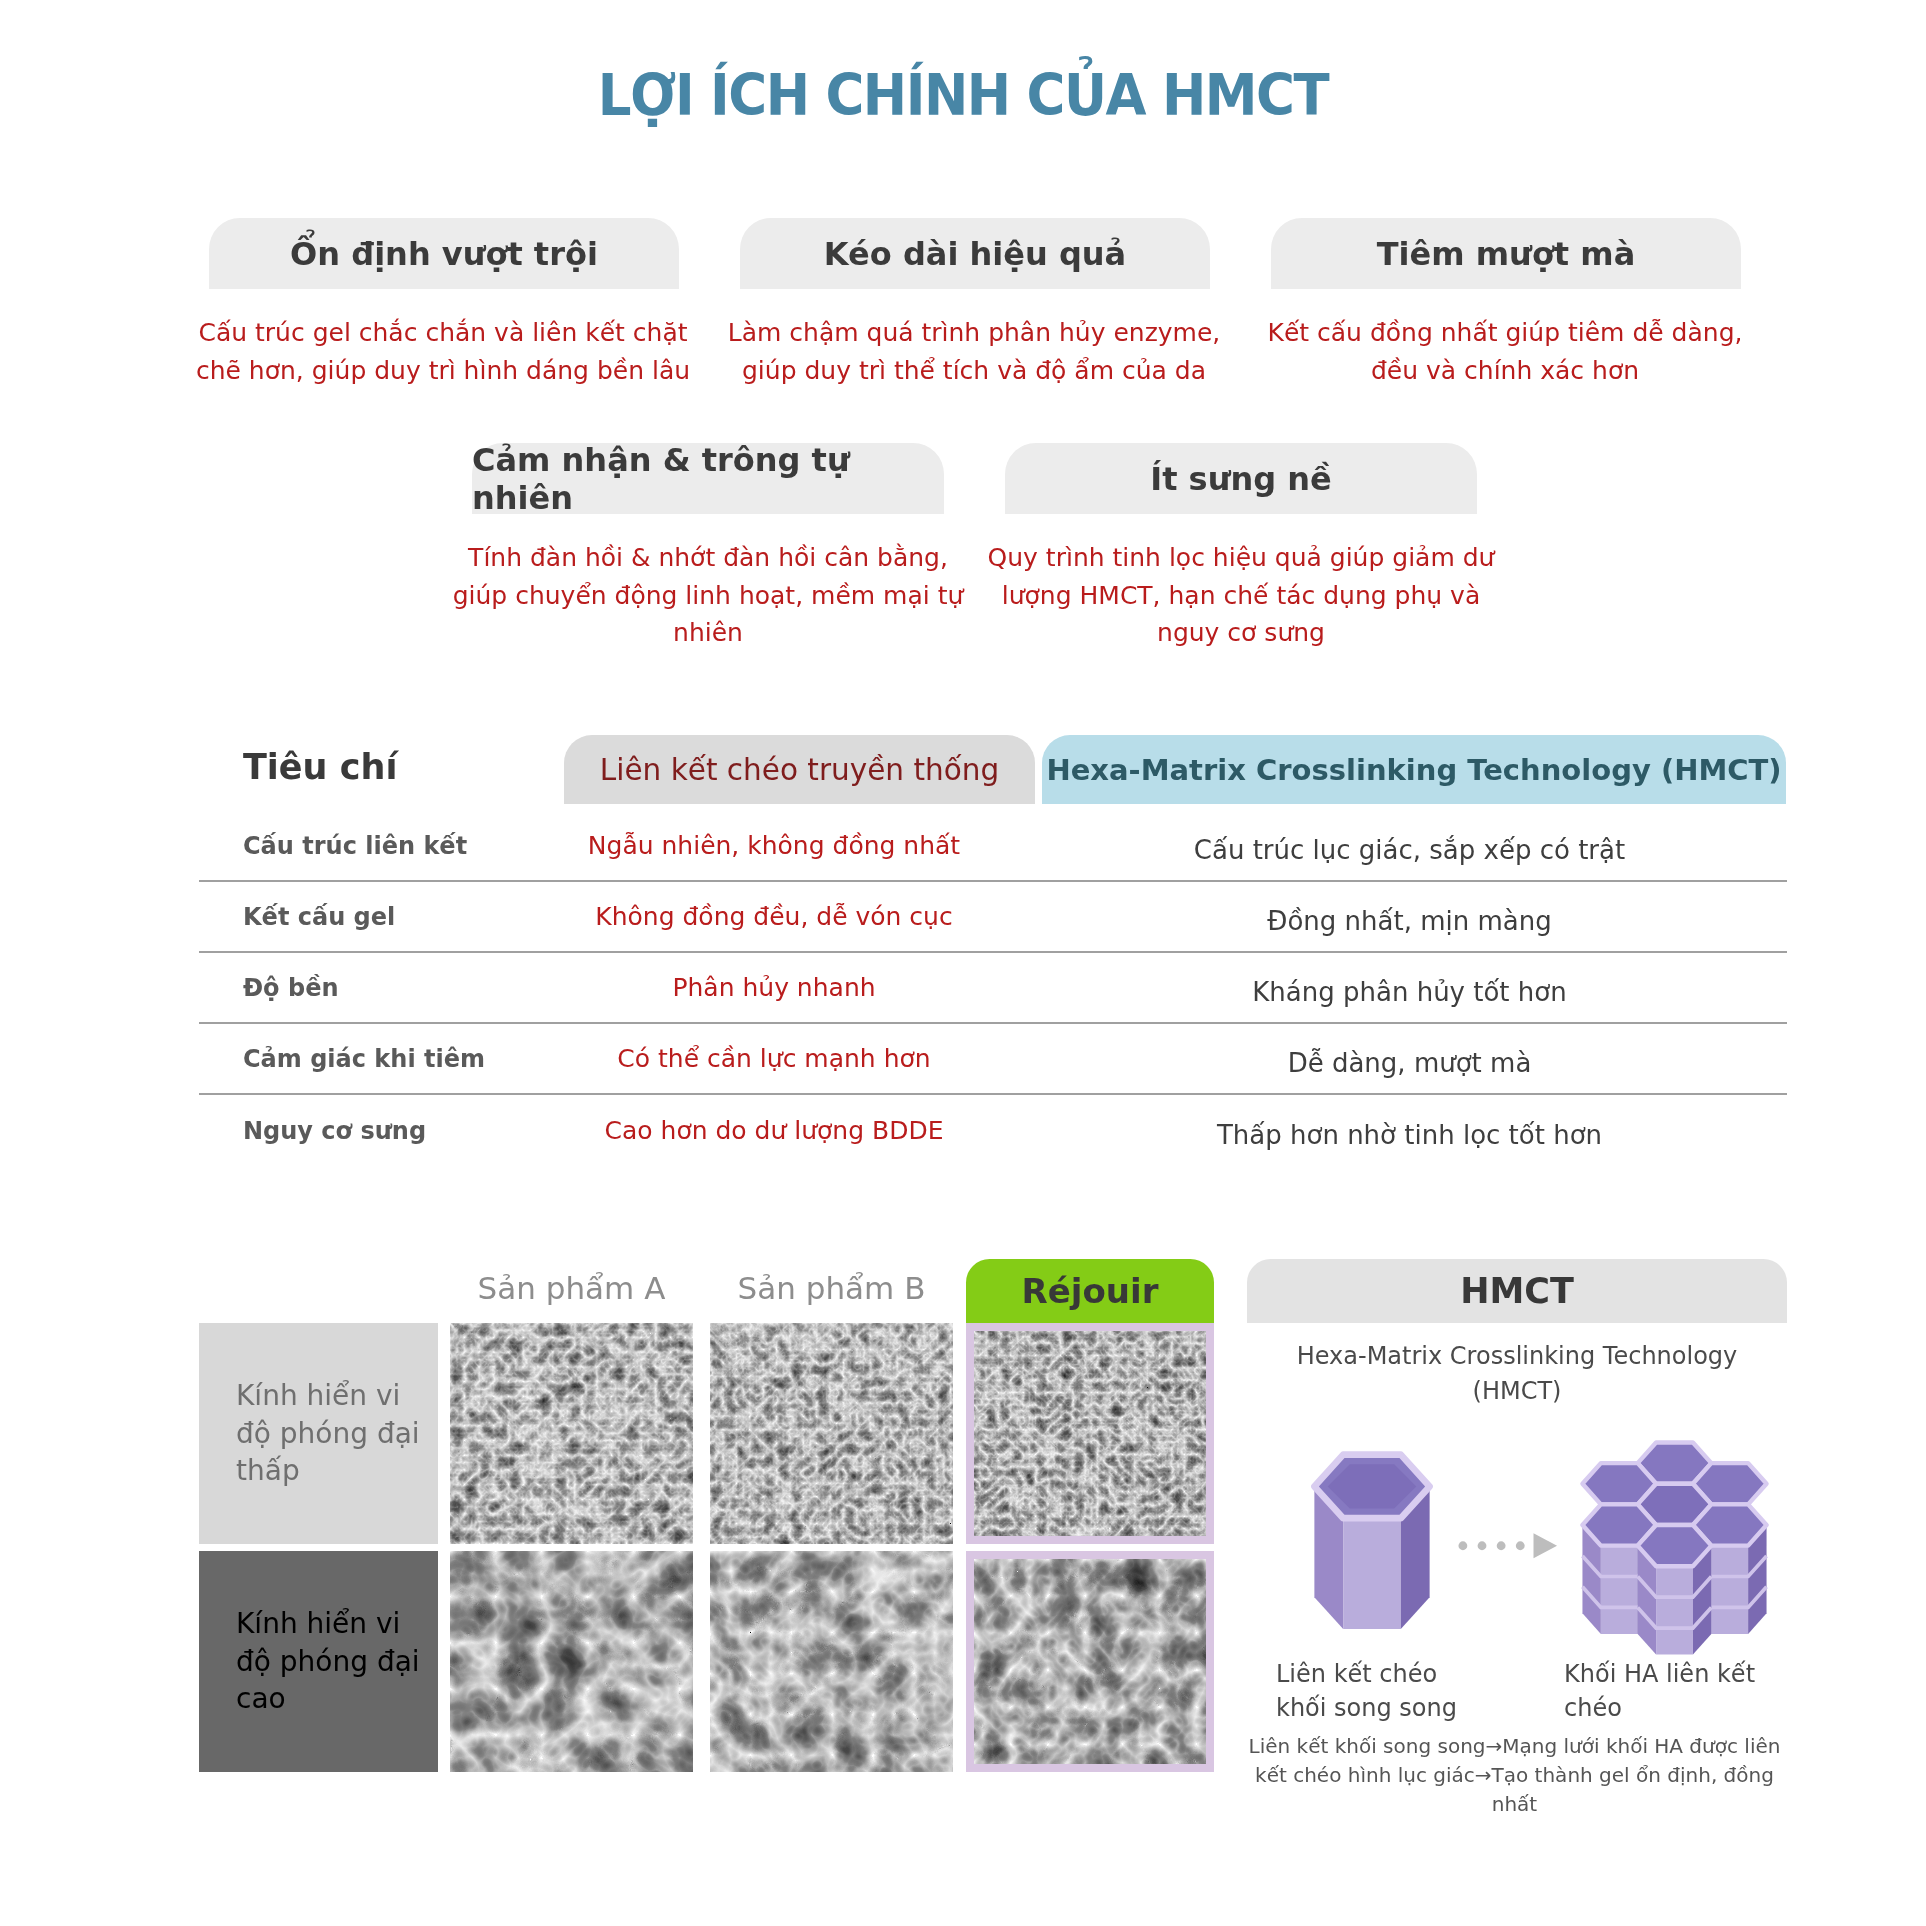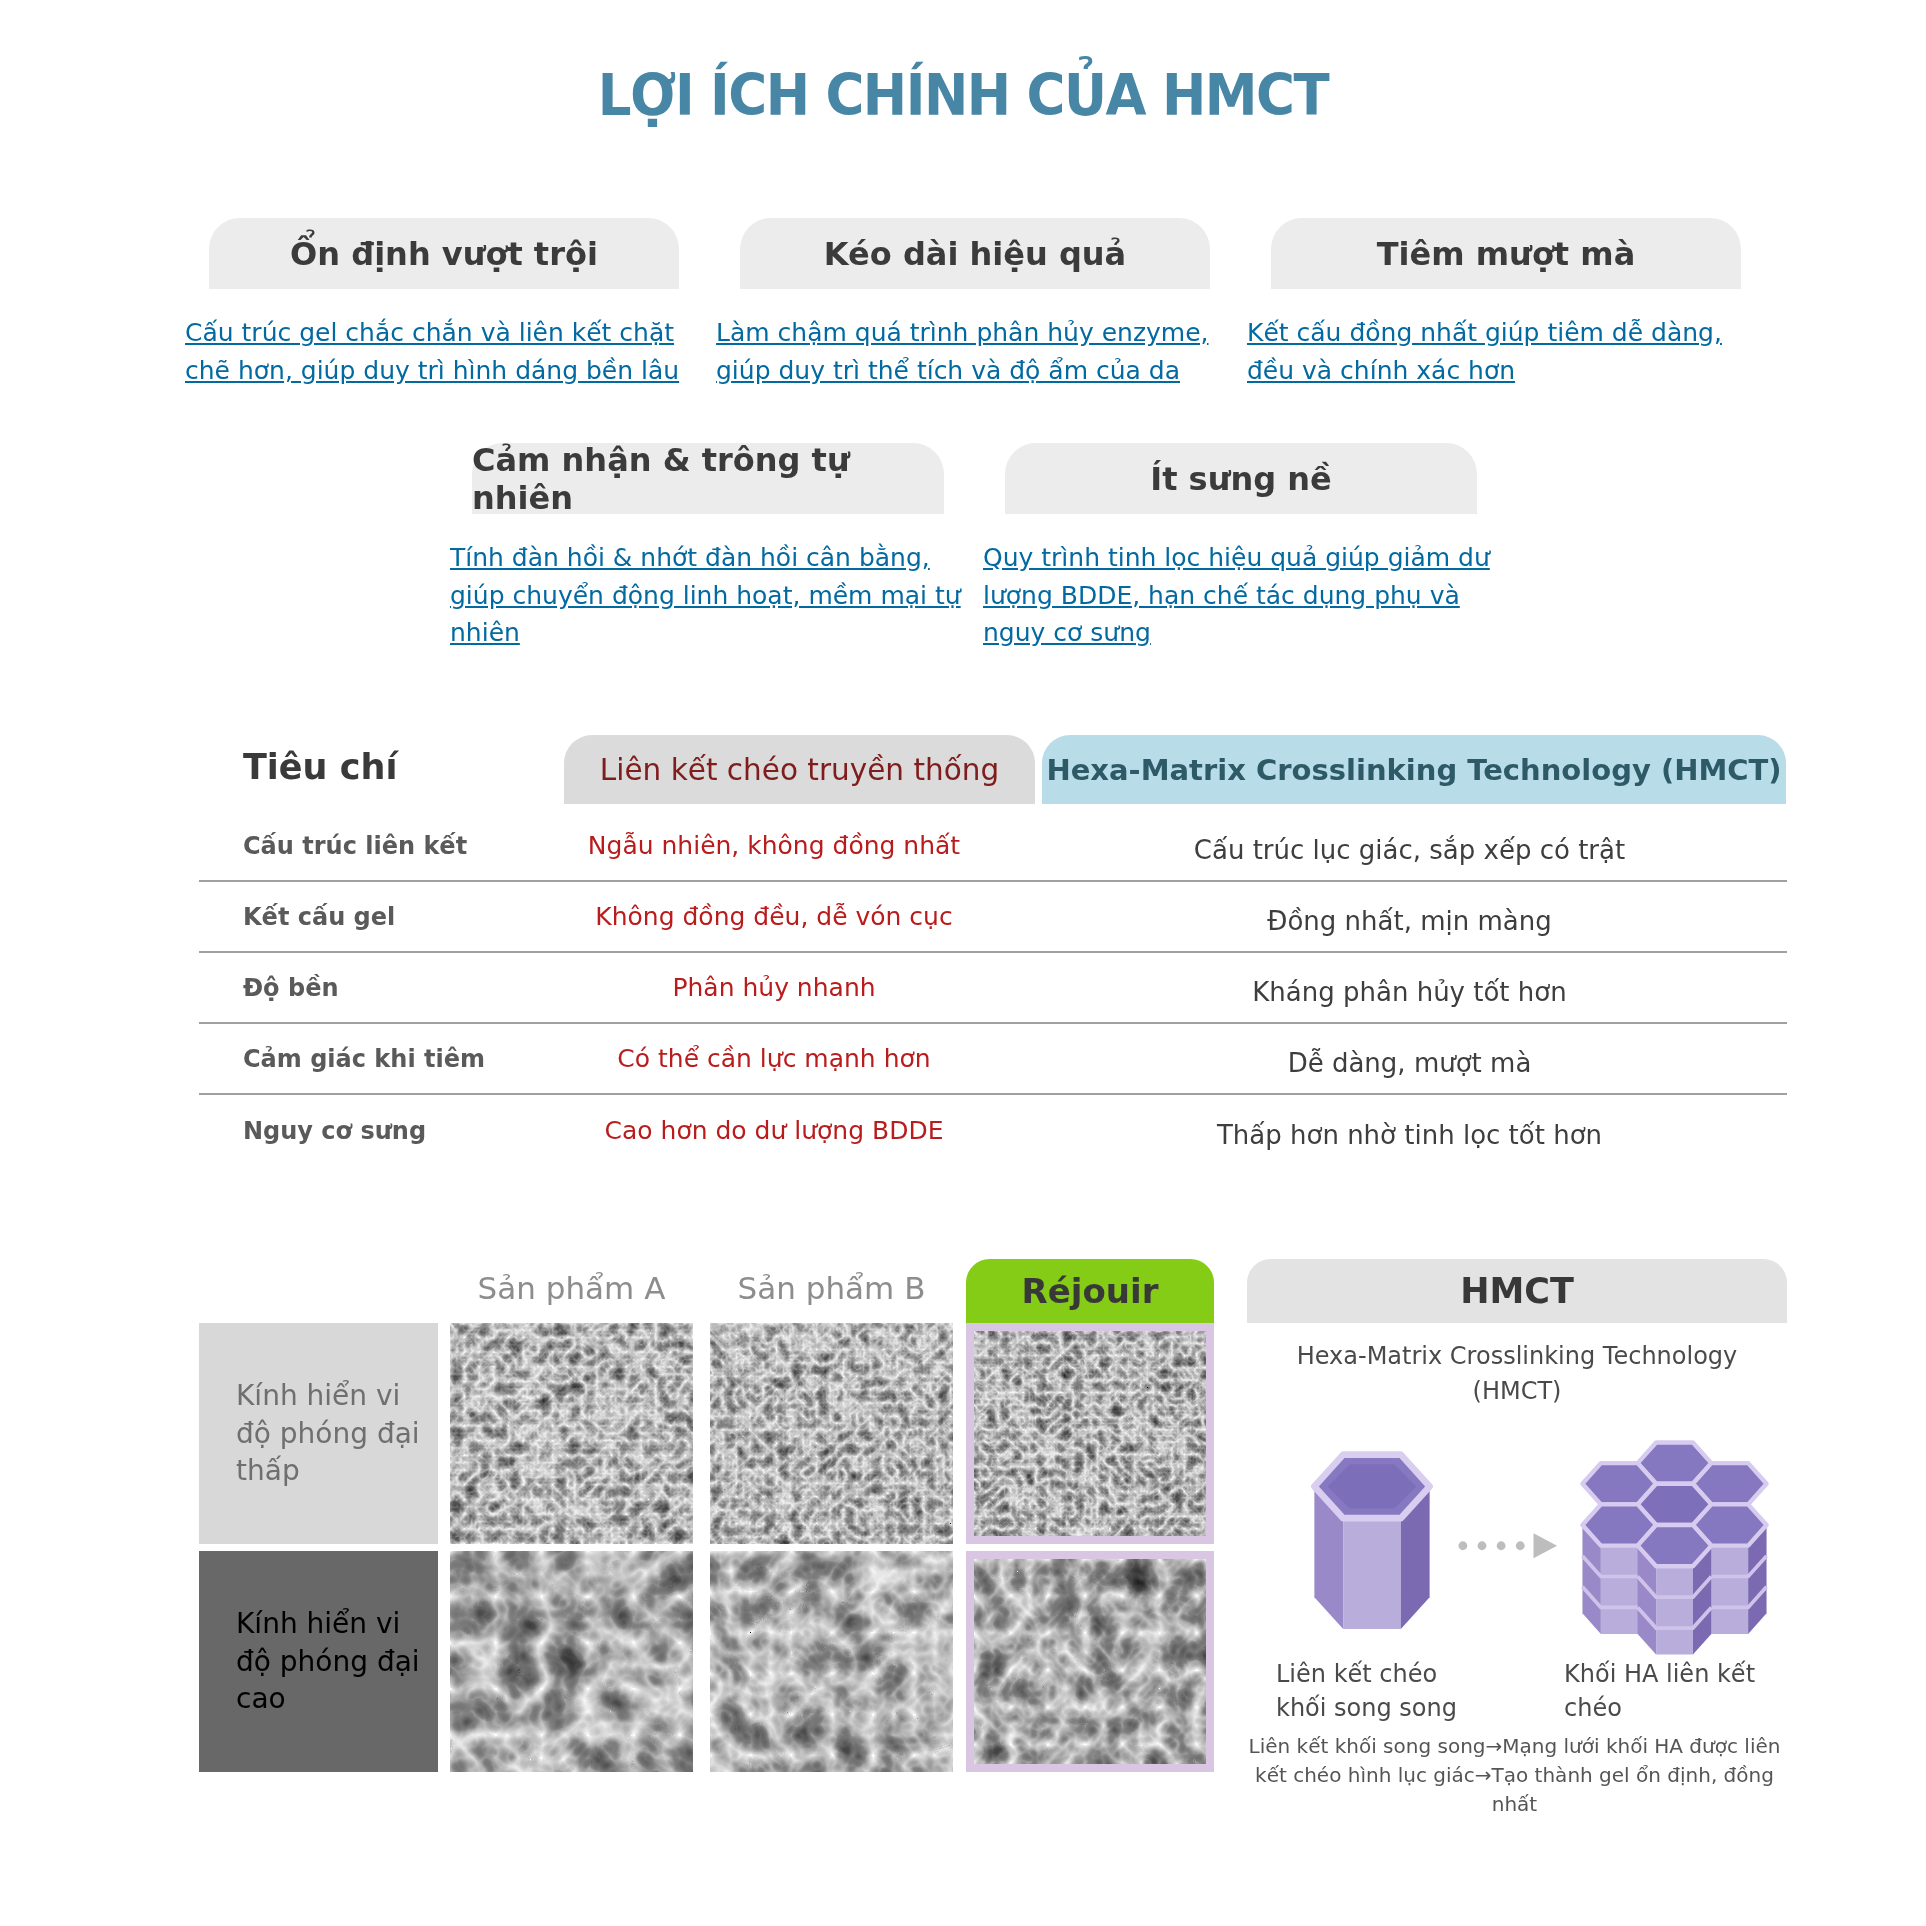--- a/index.html
+++ b/index.html
@@ -5,21 +5,21 @@
   html,body{margin:0;padding:0;background:#ffffff;}
   body{font-family:"DejaVu Sans","Liberation Sans",sans-serif;}
   .canvas{position:relative;width:1926px;height:1926px;background:#ffffff;overflow:hidden;}
 
   .title{position:absolute;top:65px;left:0;width:100%;margin:0;text-align:center;
          font-size:53px;font-weight:800;letter-spacing:-1.5px;color:#4886a6;transform:scaleY(1.08);}
 
   .pill-h{position:absolute;height:71px;background:#ececec;border-radius:31px 31px 0 0;
           display:flex;align-items:center;justify-content:center;
           font-size:32px;font-weight:bold;color:#3b3b3b;}
-  .desc{position:absolute;text-align:left;font-size:25px;line-height:1.5;color:#0369a1;text-decoration:underline;}
+  .desc{position:absolute;text-align:center;font-size:25px;line-height:1.5;color:#b91c1c;}
 
   .tc-head{position:absolute;font-size:35px;font-weight:bold;color:#3a3a3a;}
   .colpill{position:absolute;height:69px;display:flex;align-items:center;justify-content:center;
            border-radius:28px 28px 0 0;}
   .colpill.gray{background:#dbdbdb;font-size:29.5px;color:#7f1d1d;}
   .colpill.teal{background:#b8dde9;font-size:29px;font-weight:bold;color:#2d5a66;}
   .trows{position:absolute;left:199px;top:811px;width:1588px;}
   .trow{height:71px;display:flex;align-items:center;box-sizing:border-box;}
   .trow.sep{border-bottom:2.2px solid #a0a0a0;}
   .tl{width:317px;padding-left:44px;box-sizing:border-box;font-weight:bold;font-size:24px;color:#5a5a5a;}
@@ -127,21 +127,21 @@
   <div class="pill-h" style="left:1271px;top:218px;width:470px">Tiêm mượt mà</div>
 
   <div class="desc" style="left:185px;top:314px;width:516px">Cấu trúc gel chắc chắn và liên kết chặt chẽ hơn, giúp duy trì hình dáng bền lâu</div>
   <div class="desc" style="left:716px;top:314px;width:516px">Làm chậm quá trình phân hủy enzyme, giúp duy trì thể tích và độ ẩm của da</div>
   <div class="desc" style="left:1247px;top:314px;width:516px">Kết cấu đồng nhất giúp tiêm dễ dàng, đều và chính xác hơn</div>
 
   <div class="pill-h" style="left:472px;top:443px;width:472px">Cảm nhận &amp; trông tự nhiên</div>
   <div class="pill-h" style="left:1005px;top:443px;width:472px">Ít sưng nề</div>
 
   <div class="desc" style="left:450px;top:539px;width:516px">Tính đàn hồi &amp; nhớt đàn hồi cân bằng, giúp chuyển động linh hoạt, mềm mại tự nhiên</div>
-  <div class="desc" style="left:983px;top:539px;width:516px">Quy trình tinh lọc hiệu quả giúp giảm dư lượng BDDE, hạn chế tác dụng phụ và nguy cơ sưng</div>
+  <div class="desc" style="left:983px;top:539px;width:516px">Quy trình tinh lọc hiệu quả giúp giảm dư lượng HMCT, hạn chế tác dụng phụ và nguy cơ sưng</div>
 
   <div class="tc-head" style="left:243px;top:747px">Tiêu chí</div>
   <div class="colpill gray" style="left:564px;top:735px;width:471px">Liên kết chéo truyền thống</div>
   <div class="colpill teal" style="left:1042px;top:735px;width:744px">Hexa-Matrix Crosslinking Technology (HMCT)</div>
 
   <div class="trows">
     <div class="trow sep">
       <div class="tl">Cấu trúc liên kết</div>
       <div class="t1">Ngẫu nhiên, không đồng nhất</div>
       <div class="t2">Cấu trúc lục giác, sắp xếp có trật</div>

